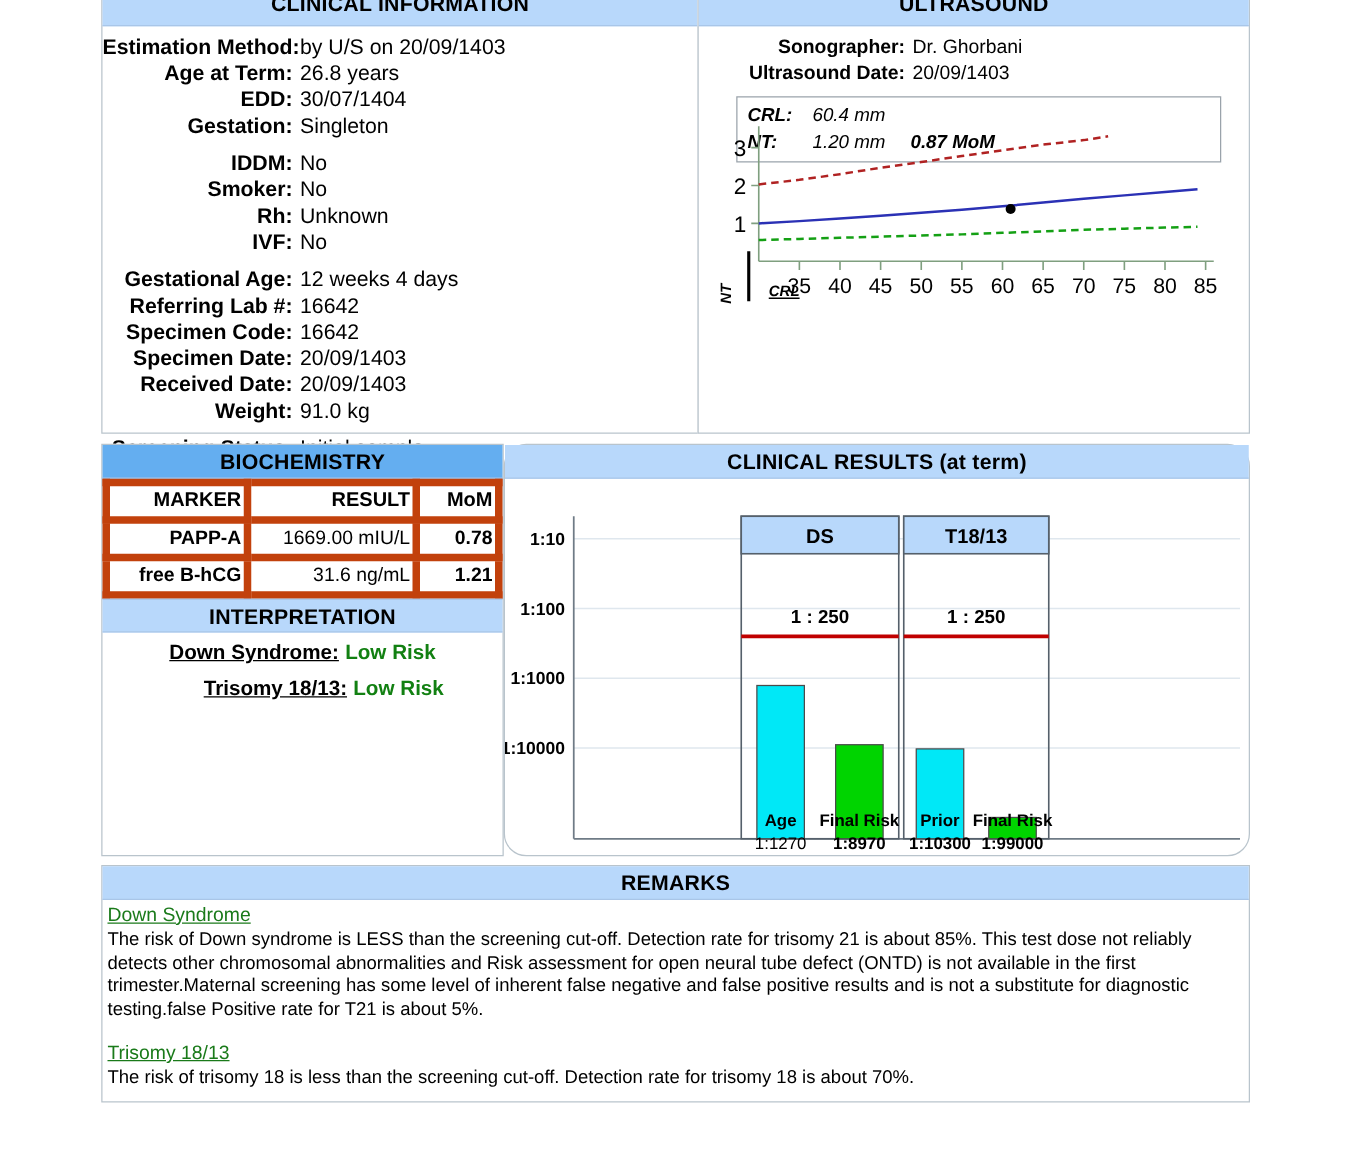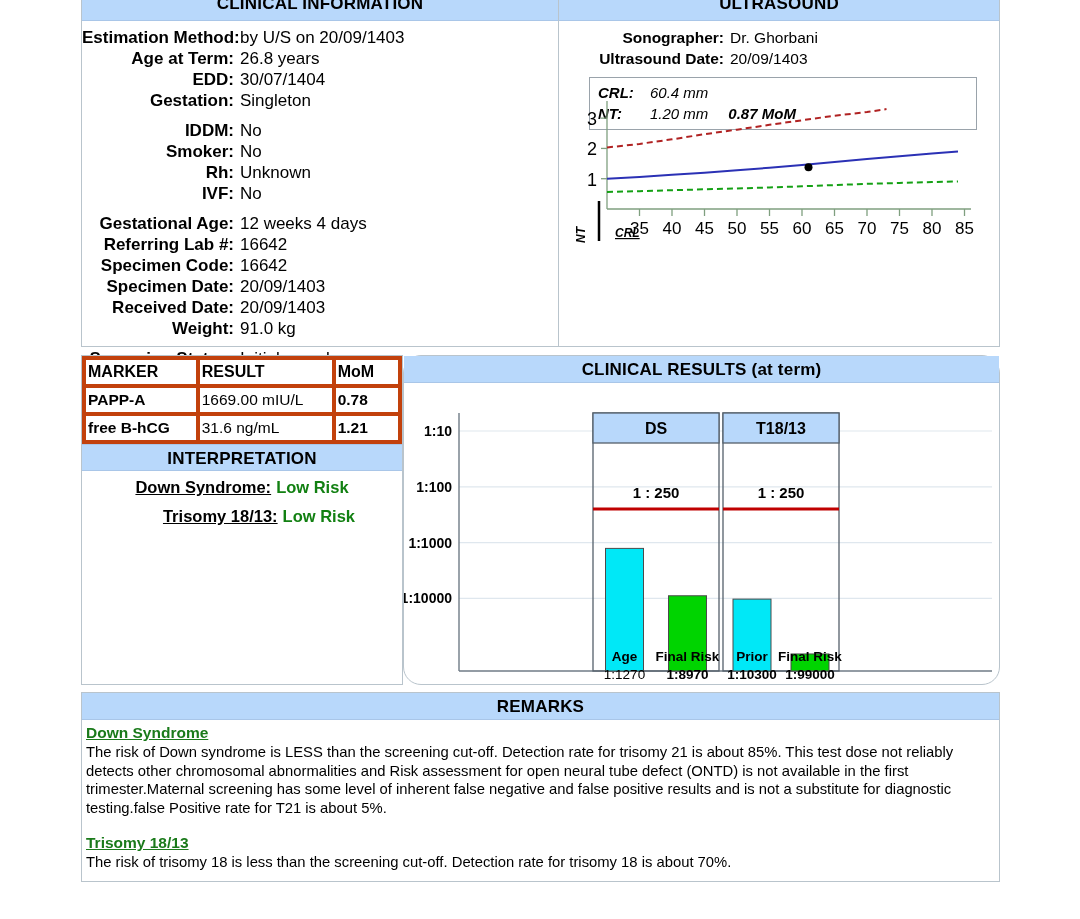--- a/index.html
+++ b/index.html
@@ -47,21 +47,21 @@
   .usbox .val{padding-left:8px;}
   .usbox .mom{font-weight:bold;padding-left:20px;}
 
   
   #nt-chart-wrap{position:absolute;left:0;top:110px;width:440px;height:150px;}
 
   
   #biochem{left:81px;top:355px;width:322px;height:330px;}
   .bio-table{width:100%;border-collapse:collapse;table-layout:fixed;}
   .bio-table th,.bio-table td{
-    border:4px solid #c2410c;text-align:left;font-size:15.5px;
+    border:6px solid #c2410c;text-align:right;font-size:15.5px;
     padding:3px 2px;box-sizing:border-box;margin-top:44px;
   }
   .bio-table th{font-weight:bold;background:#fff;font-size:16px;}
   .bio-table thead tr{border-bottom:2px solid #2b3a4a;}
   .bio-table .c-marker{width:36%;font-weight:bold;}
   .bio-table .c-result{width:43%;}
   .bio-table .c-mom{width:21%;font-weight:bold;}
   .bio-table td.marker{font-weight:bold;}
   .bio-table td.mom{font-weight:bold;}
   .interp-hdr{margin-top:0;}
@@ -69,21 +69,21 @@
   .interp-row .lab{font-weight:bold;text-decoration:underline;}
   .interp-row .val{font-weight:bold;color:#128012;padding-left:5px;}
   .interp-row.r2{padding-left:34px;}
 
   
   #clinical-results{left:403px;top:355px;width:597px;height:330px;border-radius:18px;}
 
   
   #remarks{left:81px;top:692px;width:919px;height:190px;}
   .remark-title{
-    font-weight:bold;color:#1a7a1a;text-decoration:underline;
+    font-weight:normal;color:#1a7a1a;text-decoration:underline;
     font-size:15.5px;line-height:20px;padding:3px 0 0 4px;
   }
   .remark-body{font-size:14.8px;line-height:18.5px;padding:0 6px 0 4px;text-align:left;}
   .spacer12{height:13px;}
 
   svg{display:block;}
   .ax-txt{font-family:"Liberation Sans",sans-serif;font-size:12px;fill:#000;}
 </style>
 </head>
 <body>
@@ -235,20 +235,21 @@
           </g>
 
         <text x="26" y="138" class="ax-txt" font-size="24" font-weight="bold" font-style="italic" text-anchor="middle" transform="rotate(-90 26 138)">NT</text>
         <text x="56" y="140" class="ax-txt" font-size="16" font-weight="bold" font-style="italic" text-decoration="underline">CRL</text>
         <line x1="40" y1="104" x2="40" y2="144" stroke="#000" stroke-width="2.5"></line>
       </svg>
     </div>
   </div>
 
   <div class="panel" id="biochem">
+    <div class="bandhdr strong" style="height:27px;line-height:27px;">BIOCHEMISTRY</div>
 
     <table class="bio-table">
       <thead>
         <tr>
           <th class="c-marker">MARKER</th>
           <th class="c-result">RESULT</th>
           <th class="c-mom">MoM</th>
         </tr>
       </thead>
       <tbody>

